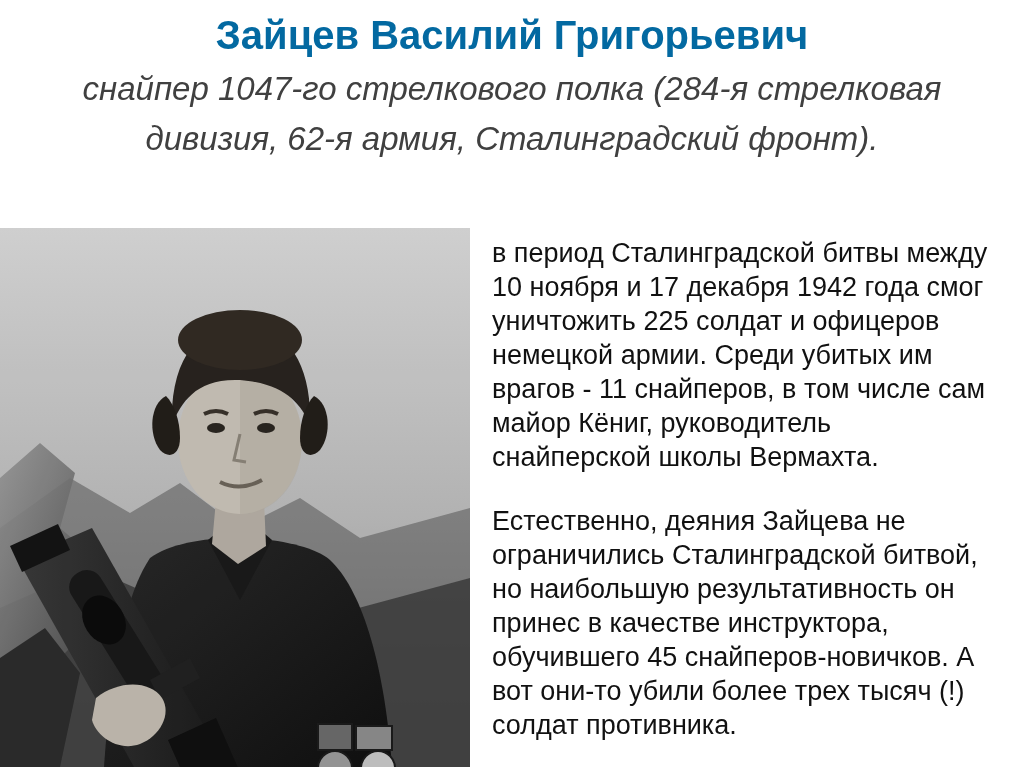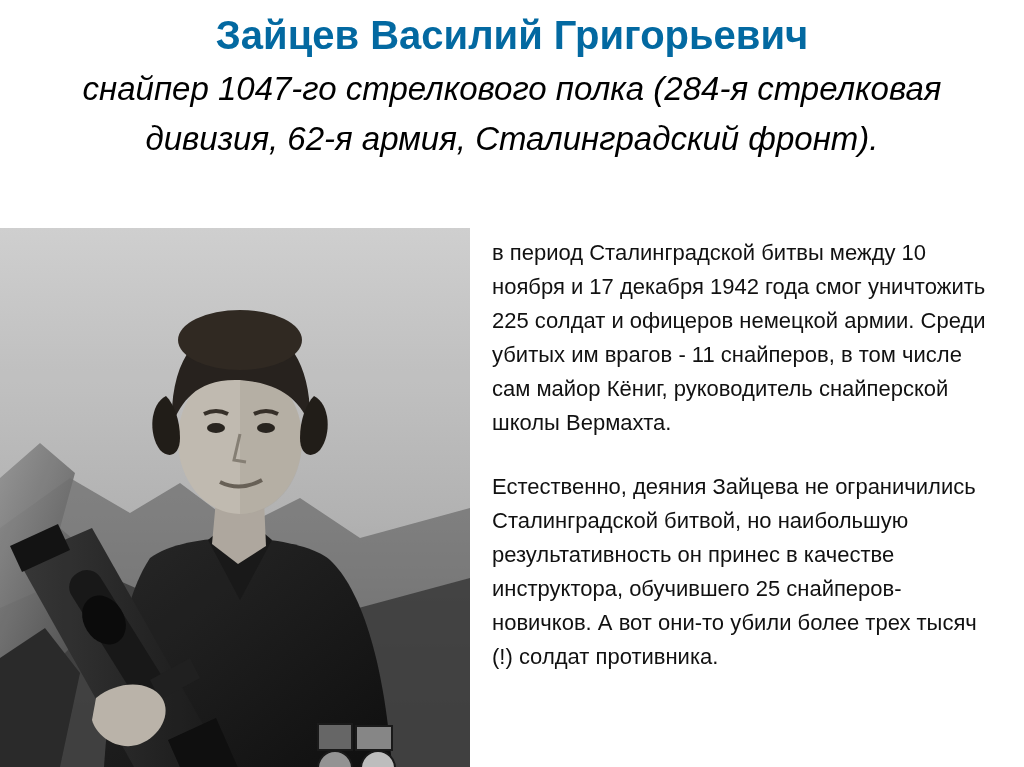--- a/index.html
+++ b/index.html
@@ -31,21 +31,21 @@
     font-weight: bold;
     font-size: 40px;
     line-height: 46px;
     letter-spacing: 0px;
     margin: 0 0 6px 0;
   }
   .subtitle {
     font-style: italic;
     font-size: 33px;
     line-height: 50px;
-    color: #000000;
+    color: #404040;
     margin: 0;
     padding: 0 25px;
   }
 
   
   .content {
     position: absolute;
     top: 228px;
     left: 0;
     width: 1024px;
@@ -67,21 +67,21 @@
 
   .text-col {
     position: absolute;
     left: 492px;
     top: 8px;
     width: 512px;
     padding-right: 16px;
     box-sizing: border-box;
   }
   .para {
-    font-size: 22px;
+    font-size: 27px;
     line-height: 34px;
     text-align: left;
     margin: 0 0 30px 0;
     color: #111;
   }
   .para.first {
     text-indent: 0;
   }
   .para:last-child {
     margin-bottom: 0;
@@ -177,17 +177,17 @@
 
         <path d="M96,470 C118,452 150,452 162,470 C172,486 160,508 140,516 C118,524 96,508 92,492 Z" fill="#c6bfb4"></path>
         <path d="M256,640 C282,622 316,626 326,648 C334,668 318,692 294,696 C268,700 248,682 248,664 Z" fill="#c6bfb4"></path>
 
         <rect x="0" y="0" width="470" height="539" fill="#000000" opacity="0.06"></rect>
       </svg>
     </div>
 
     <div class="text-col">
       <p class="para first">в период Сталинградской битвы между 10 ноября и 17 декабря 1942 года смог уничтожить 225 солдат и офицеров немецкой армии. Среди убитых им врагов - 11 снайперов, в том числе сам майор Кёниг, руководитель снайперской школы Вермахта.</p>
-      <p class="para">Естественно, деяния Зайцева не ограничились Сталинградской битвой, но наибольшую результативность он принес в качестве инструктора, обучившего 25 снайперов-новичков. А вот они-то убили более трех тысяч (!) солдат противника.</p>
+      <p class="para">Естественно, деяния Зайцева не ограничились Сталинградской битвой, но наибольшую результативность он принес в качестве инструктора, обучившего 45 снайперов-новичков. А вот они-то убили более трех тысяч (!) солдат противника.</p>
     </div>
 
   </div>
 </div>
 
 </body></html>

